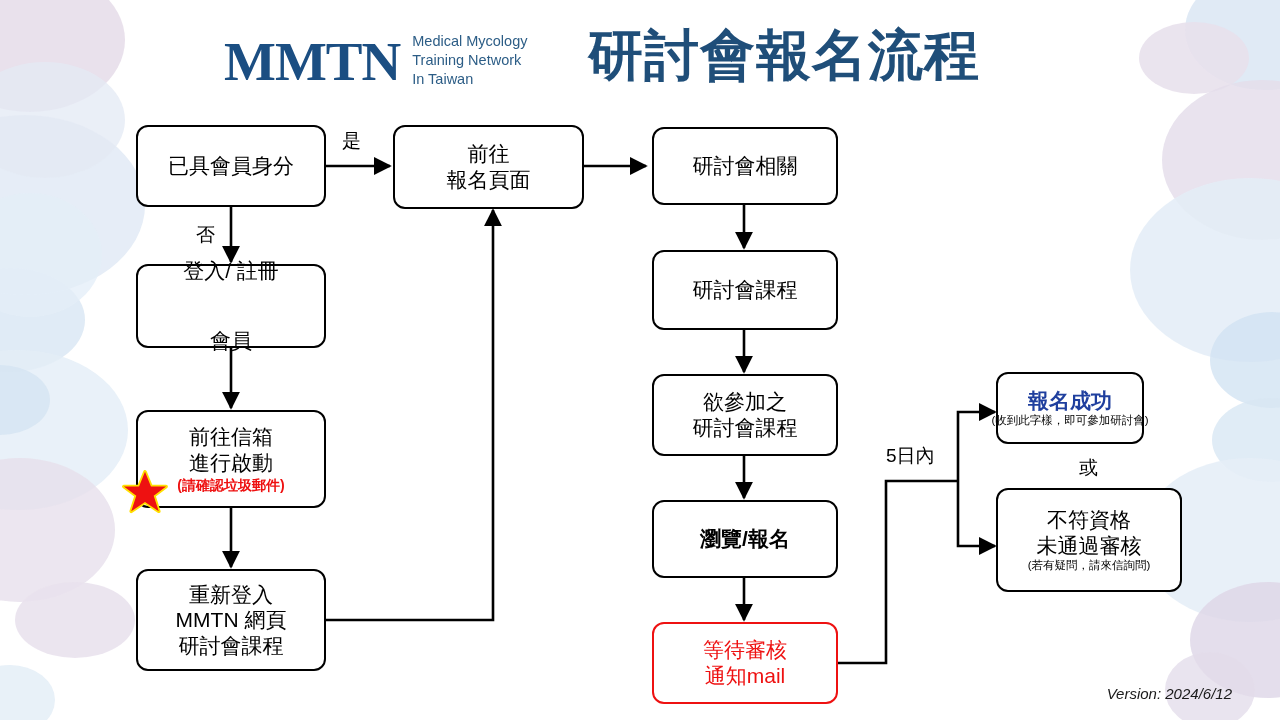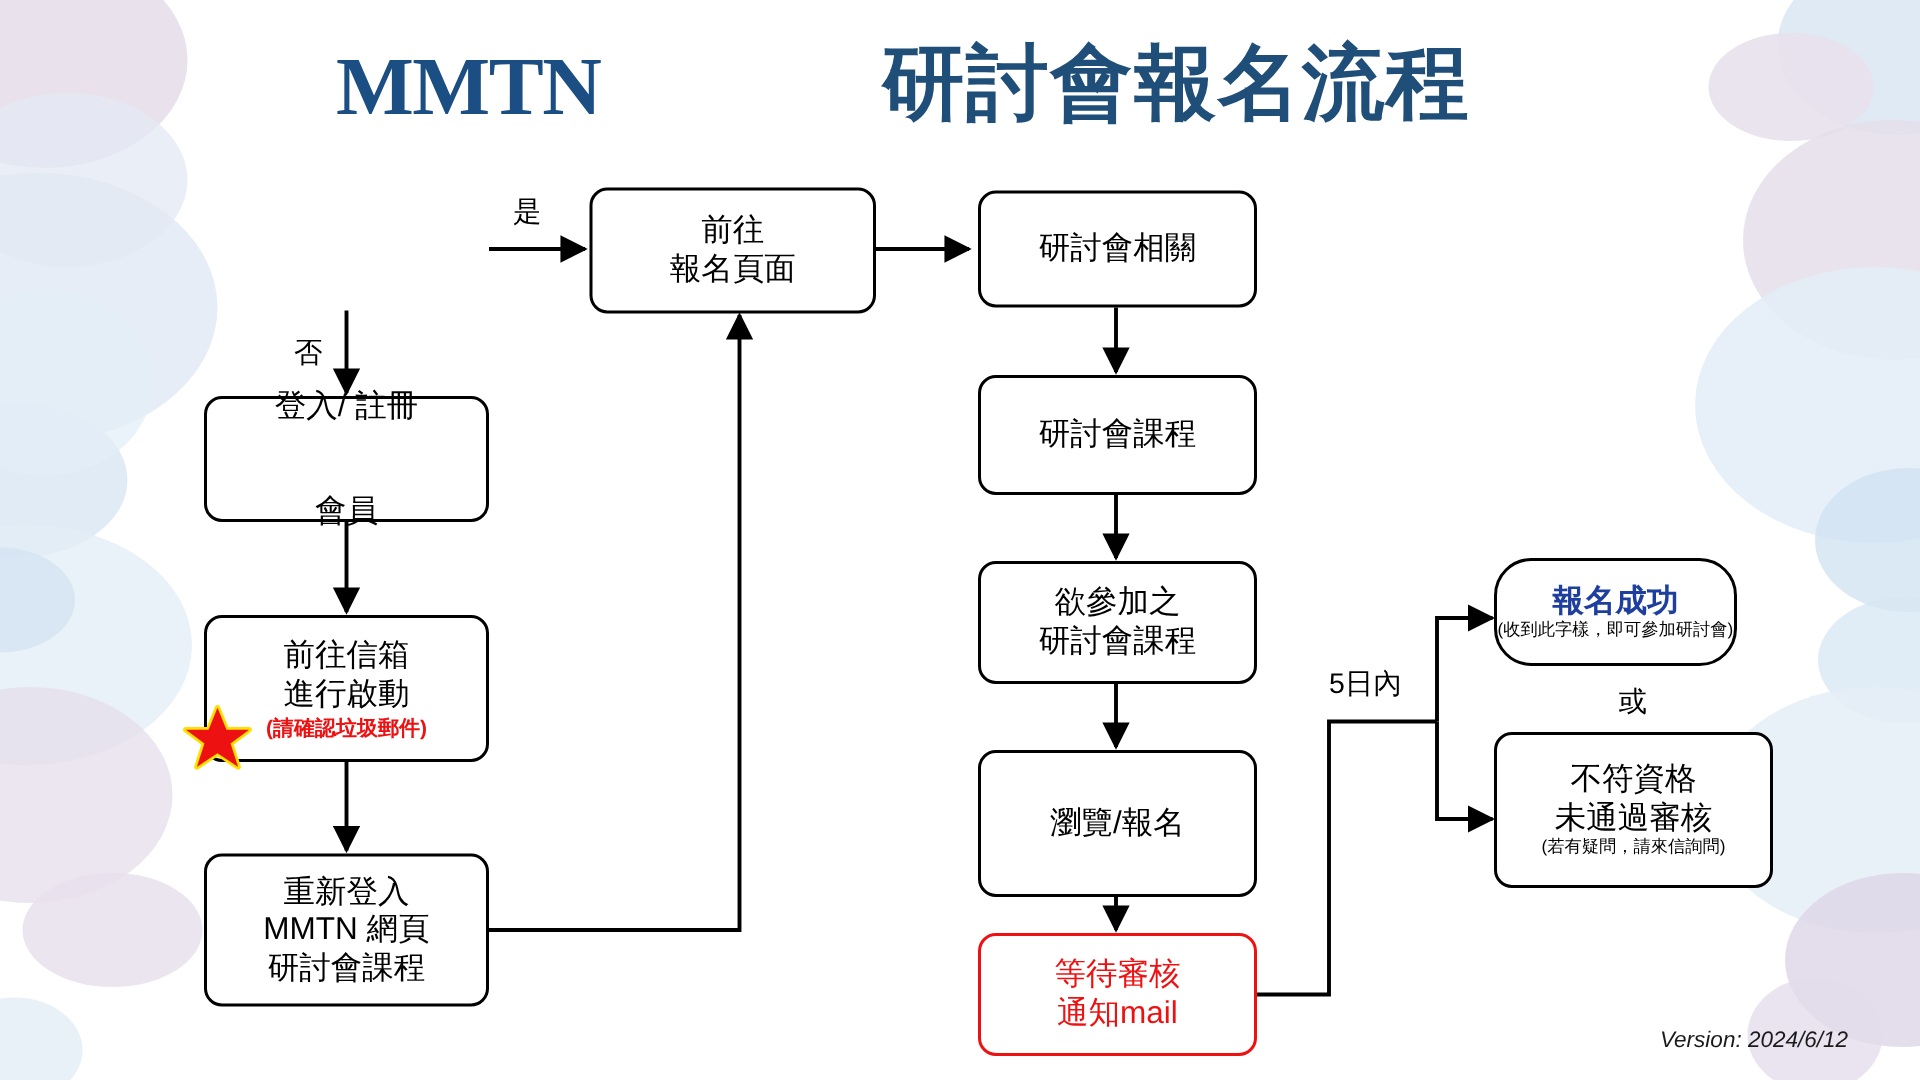--- a/index.html
+++ b/index.html
@@ -202,23 +202,31 @@
       <path d="M 744 578 L 744 620" marker-end="url(#arrow)"></path>
 
       <path d="M 838 663 L 886 663 L 886 481 L 958 481"></path>
       <path d="M 958 481 L 958 412 L 995 412" marker-end="url(#arrow)"></path>
       <path d="M 958 481 L 958 546 L 995 546" marker-end="url(#arrow)"></path>
     </g>
   </svg>
 
   <div class="logo-wrap">
     <span class="logo-mark">MMTN</span>
+    <span class="logo-sub">
+      <span>Medical Mycology</span><br>
+      <span>Training Network</span><br>
+      <span>In Taiwan</span>
+    </span>
   </div>
   <div class="page-title">研討會報名流程</div>
 
+  <div class="node" style="left:136px; top:125px; width:190px; height:82px;">
+    <span class="line">已具會員身分</span>
+  </div>
 
   <div class="edge-label" style="left:342px; top:128px;">是</div>
   <div class="edge-label" style="left:196px; top:222px;">否</div>
 
   <div class="node" style="left:136px; top:264px; width:190px; height:84px;gap:44px;">
     <span class="line">登入/ 註冊</span>
     <span class="line">會員</span>
   </div>
 
   <div class="node" style="left:136px; top:410px; width:190px; height:98px;">
@@ -249,32 +257,32 @@
 
   <div class="node" style="left:652px; top:250px; width:186px; height:80px;">
     <span class="line">研討會課程</span>
   </div>
 
   <div class="node" style="left:652px; top:374px; width:186px; height:82px;">
     <span class="line">欲參加之</span>
     <span class="line">研討會課程</span>
   </div>
 
-  <div class="node" style="left:652px; top:500px; width:186px; height:98px;">
+  <div class="node" style="left:652px; top:500px; width:186px; height:78px;font-weight:bold;">
     <span class="line">瀏覽/報名</span>
   </div>
 
   <div class="node red" style="left:652px; top:622px; width:186px; height:82px;">
     <span class="line">等待審核</span>
     <span class="line">通知mail</span>
   </div>
 
   <div class="edge-label" style="left:886px; top:443px;">5日內</div>
 
-  <div class="node" style="left:996px; top:372px; width:162px; height:72px;border-radius:25px;">
+  <div class="node" style="left:996px; top:372px; width:148px; height:72px;">
     <span class="headline-blue">報名成功</span>
     <span class="note">(收到此字樣，即可參加研討會)</span>
   </div>
 
   <div class="or-label" style="left:1079px; top:455px;">或</div>
 
   <div class="node" style="left:996px; top:488px; width:186px; height:104px;">
     <span class="line">不符資格</span>
     <span class="line">未通過審核</span>
     <span class="note">(若有疑問，請來信詢問)</span>

